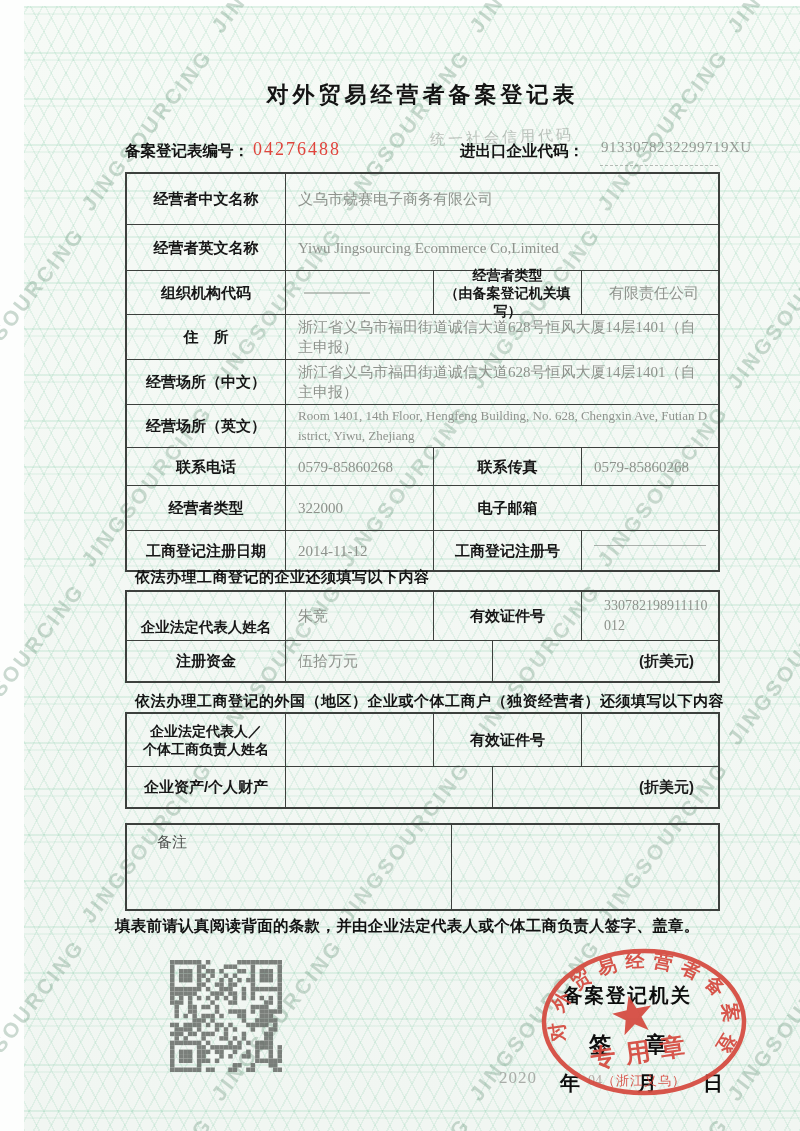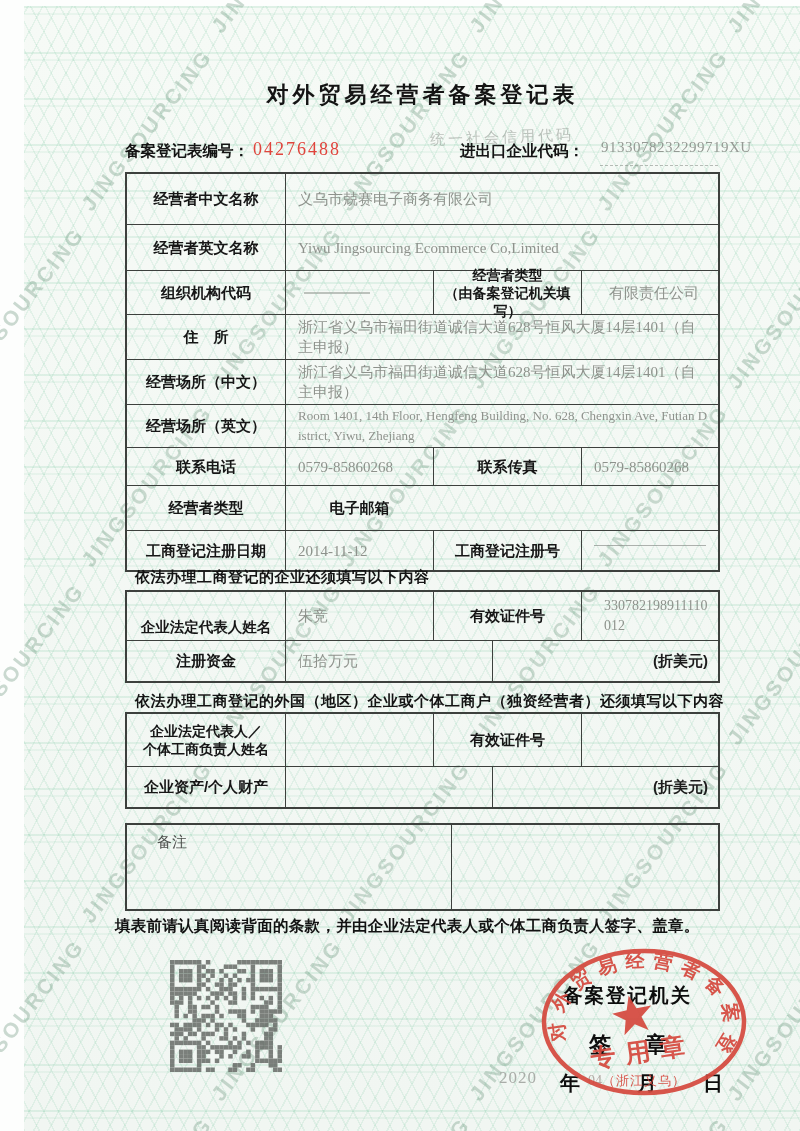--- a/index.html
+++ b/index.html
@@ -38,21 +38,21 @@
   .td:first-child{border-left:none;}
   .lbl{justify-content:center;text-align:center;font-size:15px;font-weight:bold;color:#161616;line-height:18px;}
   .lbl.two{font-size:14px;white-space:pre-line;}
   .val{font-family:"Liberation Serif",serif;font-size:15px;color:#8e928c;
        padding:4px 8px 4px 12px;line-height:20px;word-break:break-all;}
   .val.small{font-size:13px;line-height:20px;}
   .val.center{justify-content:center;padding-left:12px;padding-right:4px;}
   .c1{width:158px;}.c2{width:148px;}.c3{width:148px;}.c4{flex:1;}
   .c2w{width:207px;}.crest{flex:1;}
   .cfull{flex:1;}
-  .usd{justify-content:flex-end;font-size:15px;font-weight:bold;color:#1c1c1c;padding-right:10px;}
+  .usd{justify-content:flex-end;font-size:15px;font-weight:bold;color:#1c1c1c;padding-right:24px;}
   .dashline{width:66px;height:2px;background:rgba(150,156,150,.6);margin-left:18px;}
   .blankline{width:112px;height:0;border-bottom:1.5px solid rgba(125,130,125,.6);margin:14px auto 0 auto;}
   .sec-title{position:absolute;left:135px;font-size:15px;font-weight:bold;color:#141414;letter-spacing:.5px;}
   .remark-label{align-items:flex-start;padding:8px 0 0 12px;font-size:15px;color:#4c4f4c;}
   .foot-note{position:absolute;left:115px;top:916px;font-size:15.5px;font-weight:bold;color:#121212;letter-spacing:.3px;}
   
   .qr{position:absolute;left:170px;top:960px;width:112px;height:112px;z-index:2;opacity:.85;}
   .stamp{position:absolute;left:536px;top:938px;width:216px;height:168px;z-index:3;opacity:.92;}
   .seal-text{position:absolute;z-index:4;color:#0d0d0d;font-weight:bold;white-space:nowrap;}
   .authority{left:563px;top:982px;font-size:19.5px;letter-spacing:2px;}
@@ -143,20 +143,21 @@
         <div class="td val small cfull">Room 1401, 14th Floor, Hengfeng Building, No. 628, Chengxin Ave, Futian District, Yiwu, Zhejiang</div>
       </div>
       <div class="tr" style="height:37px;">
         <div class="td lbl c1">联系电话</div>
         <div class="td val c2">0579-85860268</div>
         <div class="td lbl c3">联系传真</div>
         <div class="td val c4">0579-85860268</div>
       </div>
       <div class="tr" style="height:44px;">
         <div class="td lbl c1">经营者类型</div>
+        <div class="td val c2">322000</div>
         <div class="td lbl c3">电子邮箱</div>
       </div>
       <div class="tr" style="height:39px;">
         <div class="td lbl c1">工商登记注册日期</div>
         <div class="td val c2">2014-11-12</div>
         <div class="td lbl c3">工商登记注册号</div>
         <div class="td c4" style="align-items:flex-start;">
             <div class="blankline"></div>
           </div>
       </div>

